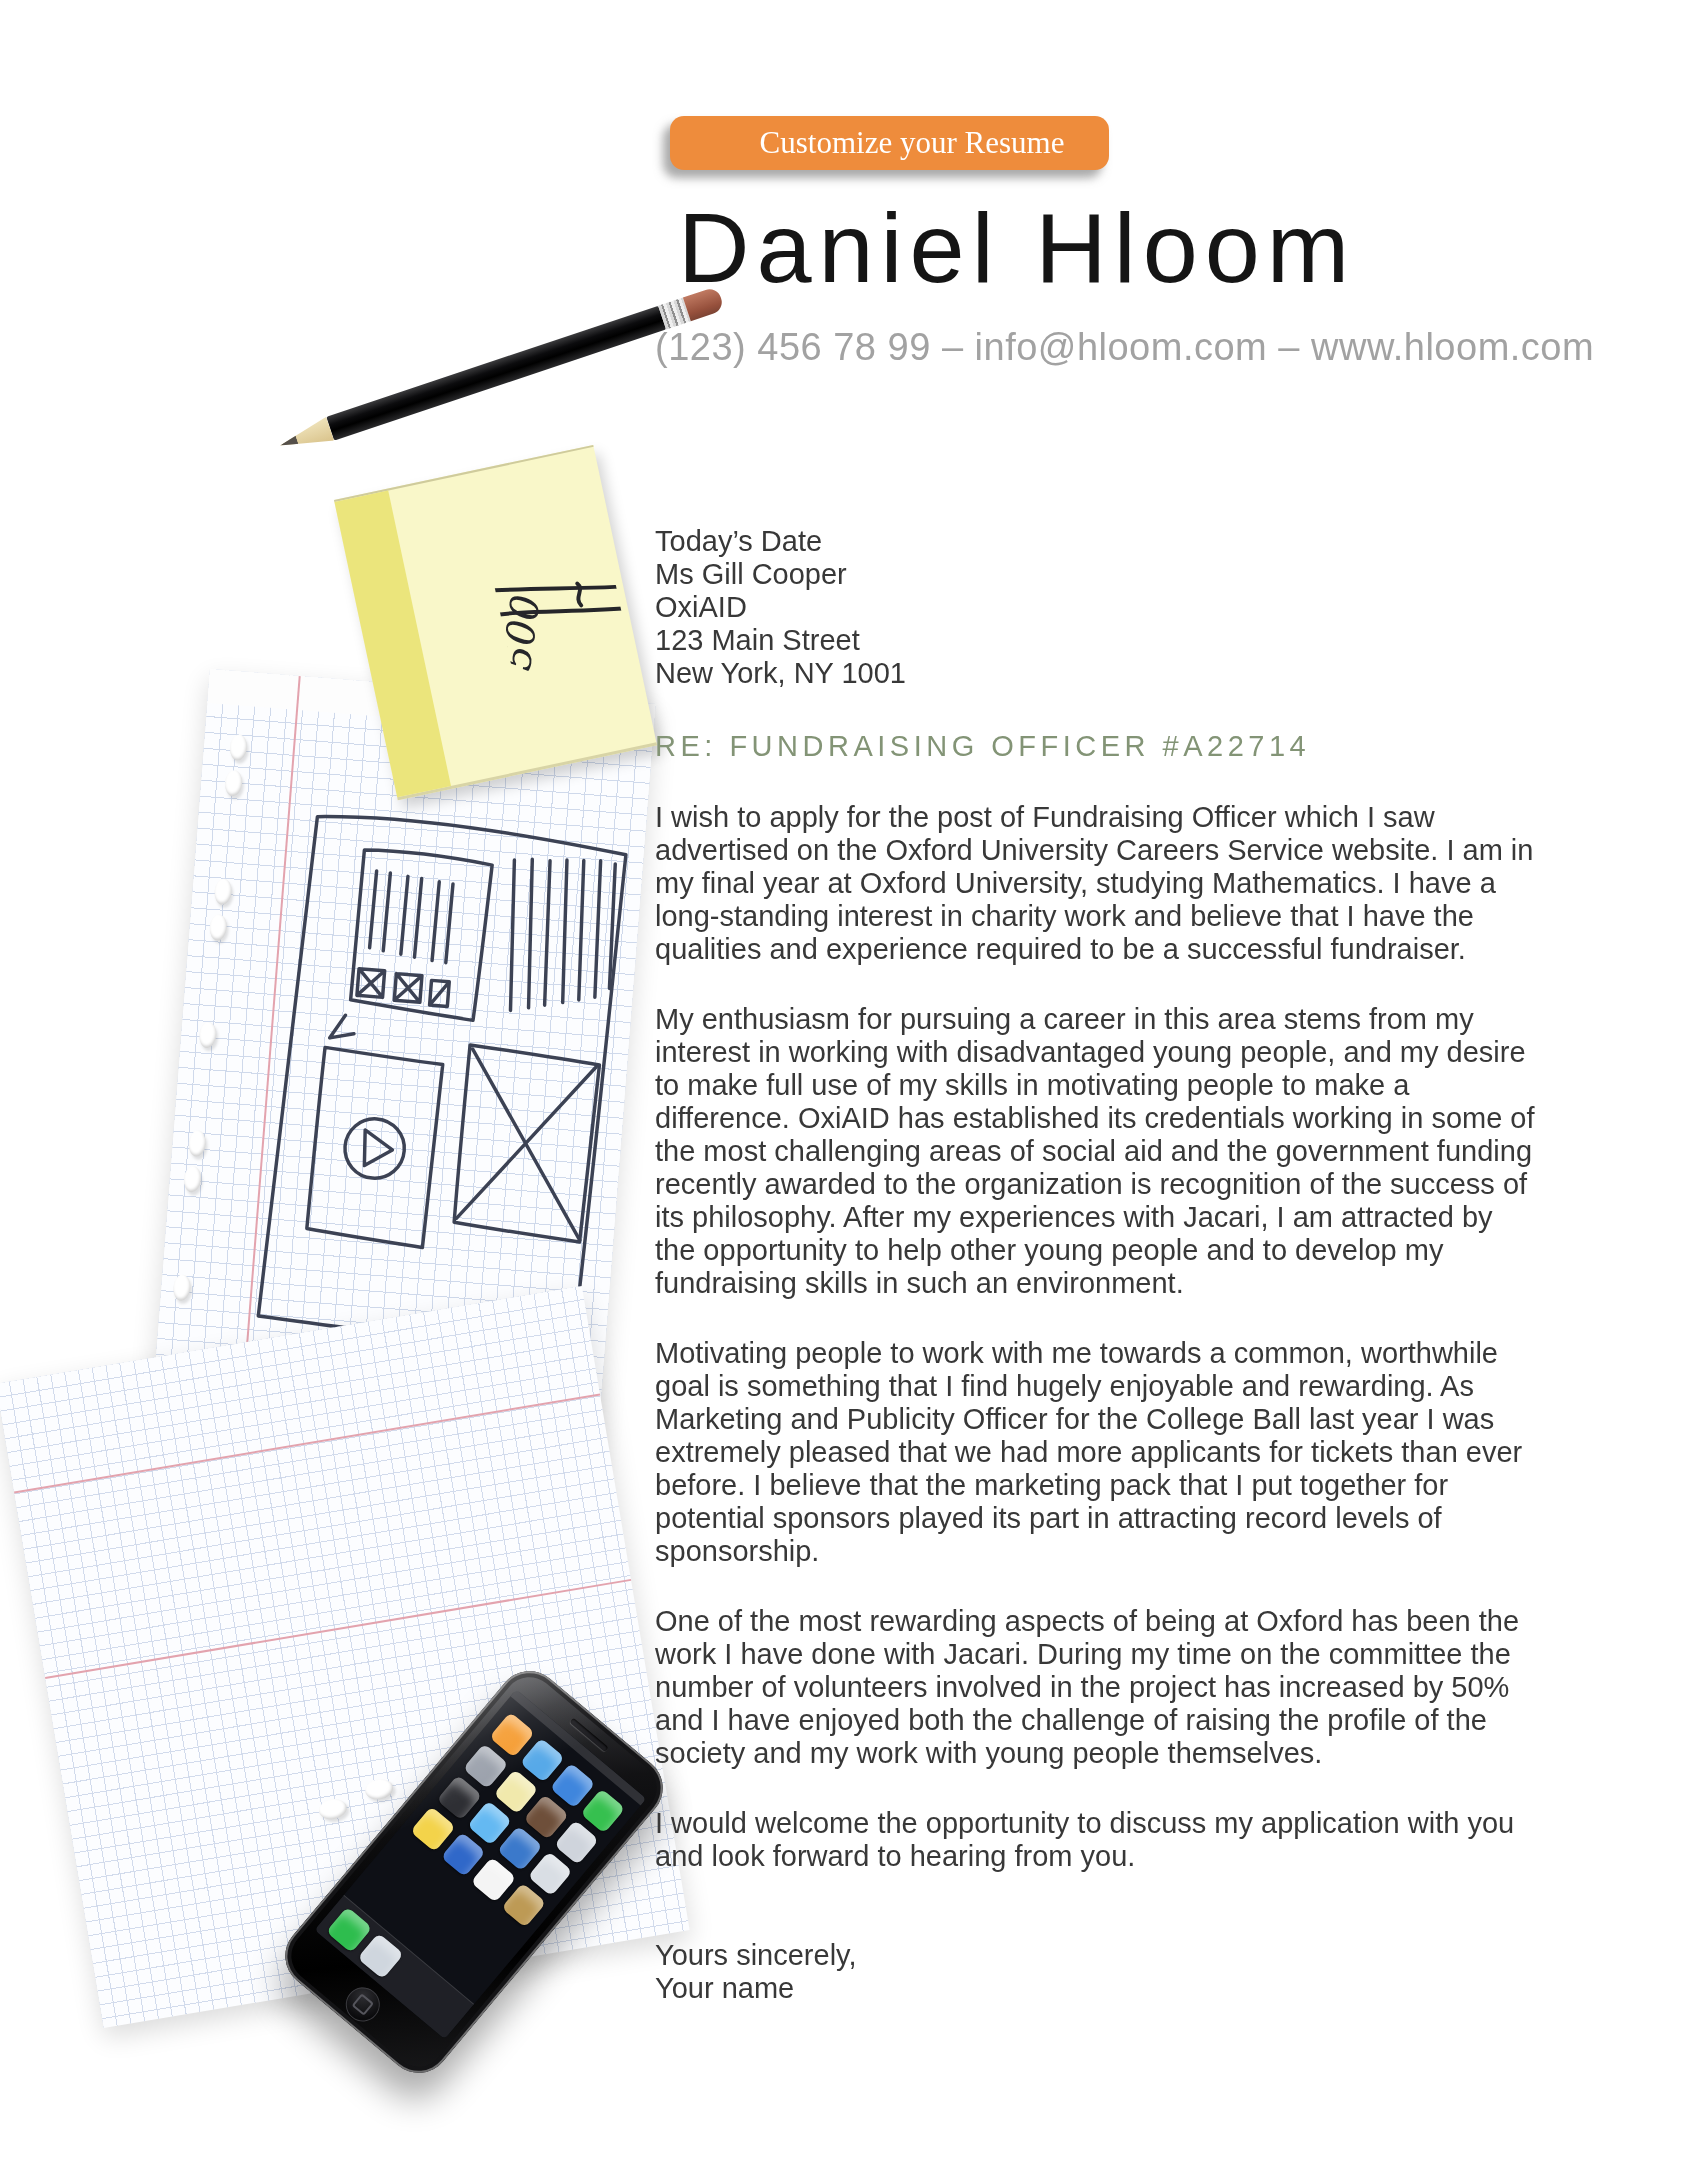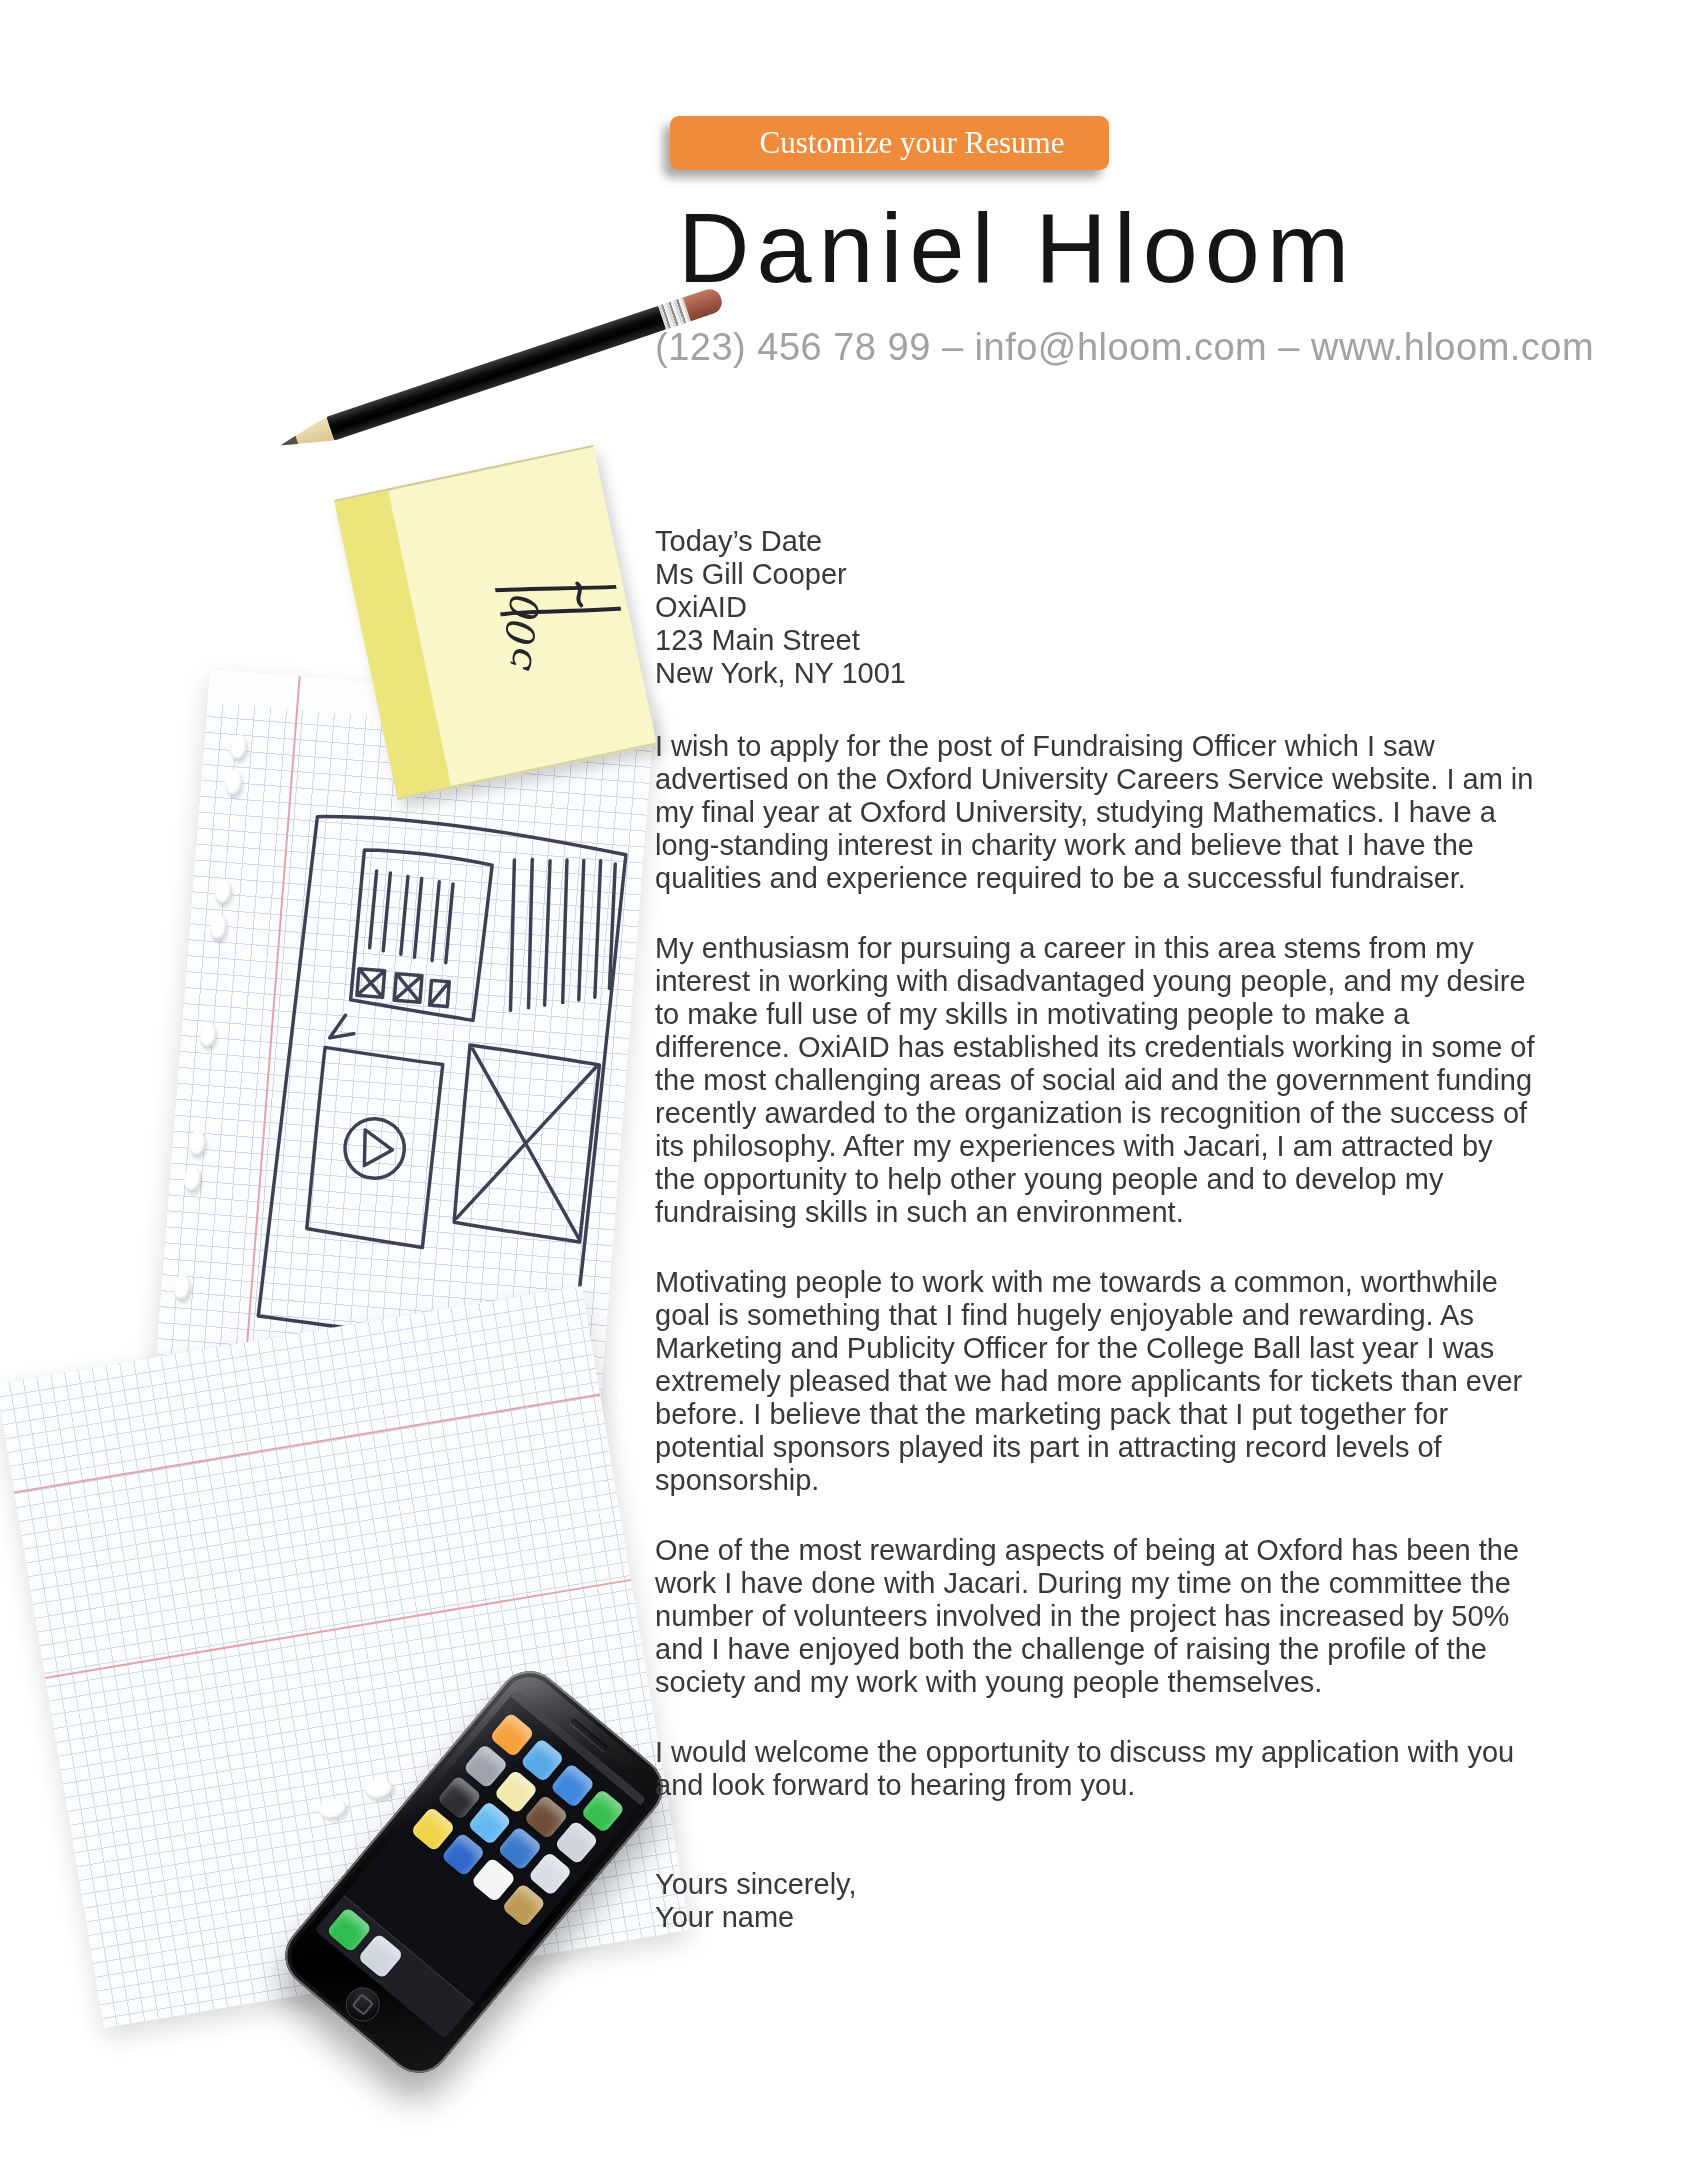--- a/index.html
+++ b/index.html
@@ -6,21 +6,21 @@
   html,body { background:#ffffff; }
   .page {
     position:relative; width:1683px; height:2178px;
     background:#ffffff; overflow:hidden;
     font-family:"Liberation Sans", sans-serif;
   }
 
   
   .customize-btn {
     position:absolute; left:670px; top:116px; width:439px; height:54px;
-    border:none; border-radius:9px; cursor:pointer; z-index:7;
+    border:none; border-radius:14px; cursor:pointer; z-index:7;
     color:#ffffff; font-family:"Liberation Serif", serif; font-size:31px;
     text-align:center; line-height:54px;
     box-shadow:-7px 8px 10px rgba(100,100,100,.55);
     padding-left:45px;
   }
   .page-title {
     position:absolute; left:678px; top:198px; z-index:6;
     font-size:99px; font-weight:normal; letter-spacing:7px;
     color:#151515; line-height:1; white-space:nowrap;
   }
@@ -265,20 +265,21 @@
     </div>
     <div class="home-button"></div>
   </div>
 
   <div class="letter" style="color: rgb(56, 56, 56);">
     <div class="address">Today’s Date
 Ms Gill Cooper
 OxiAID
 123 Main Street
 New York, NY 1001</div>
+    <div class="subject" style="color: rgb(131, 148, 118);">RE: FUNDRAISING OFFICER #A22714</div>
     <p class="paragraph">I wish to apply for the post of Fundraising Officer which I saw
 advertised on the Oxford University Careers Service website. I am in
 my final year at Oxford University, studying Mathematics. I have a
 long-standing interest in charity work and believe that I have the
 qualities and experience required to be a successful fundraiser.</p>
     <p class="paragraph">My enthusiasm for pursuing a career in this area stems from my
 interest in working with disadvantaged young people, and my desire
 to make full use of my skills in motivating people to make a
 difference. OxiAID has established its credentials working in some of
 the most challenging areas of social aid and the government funding

